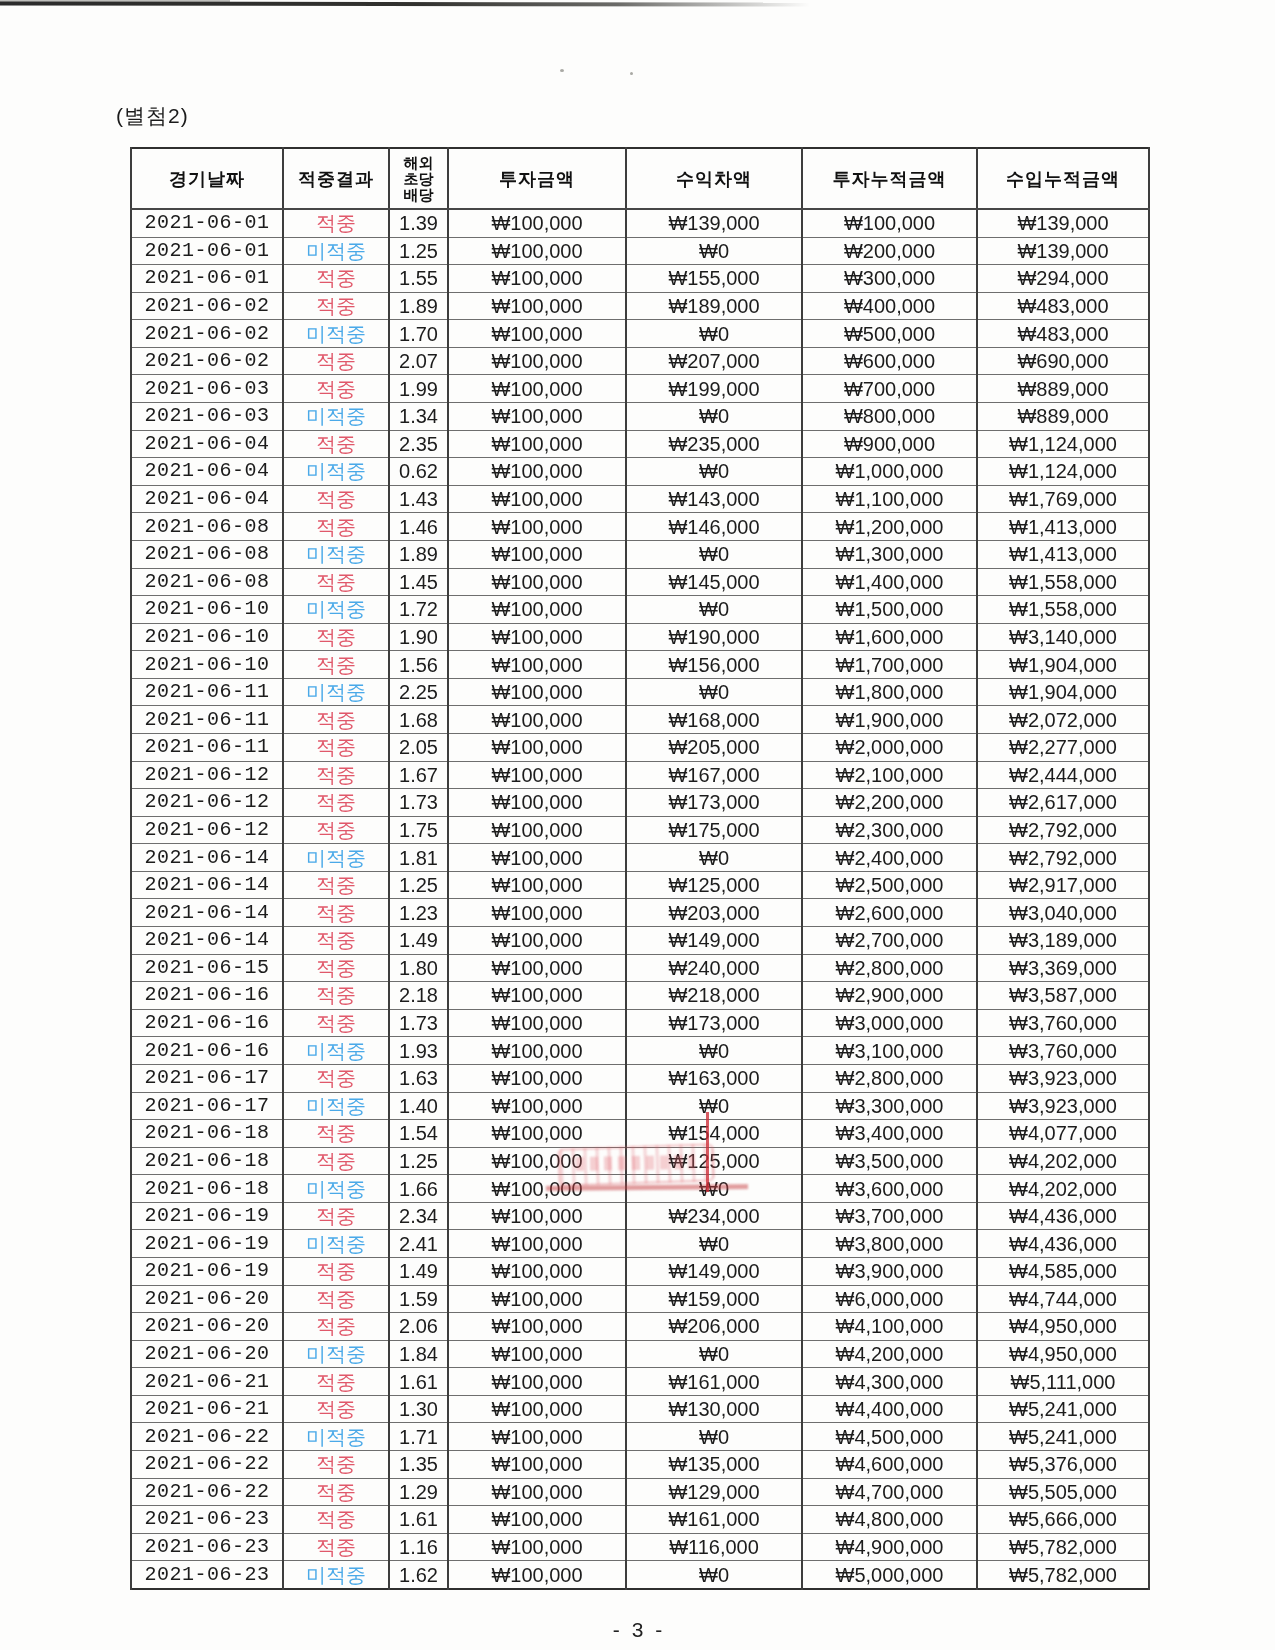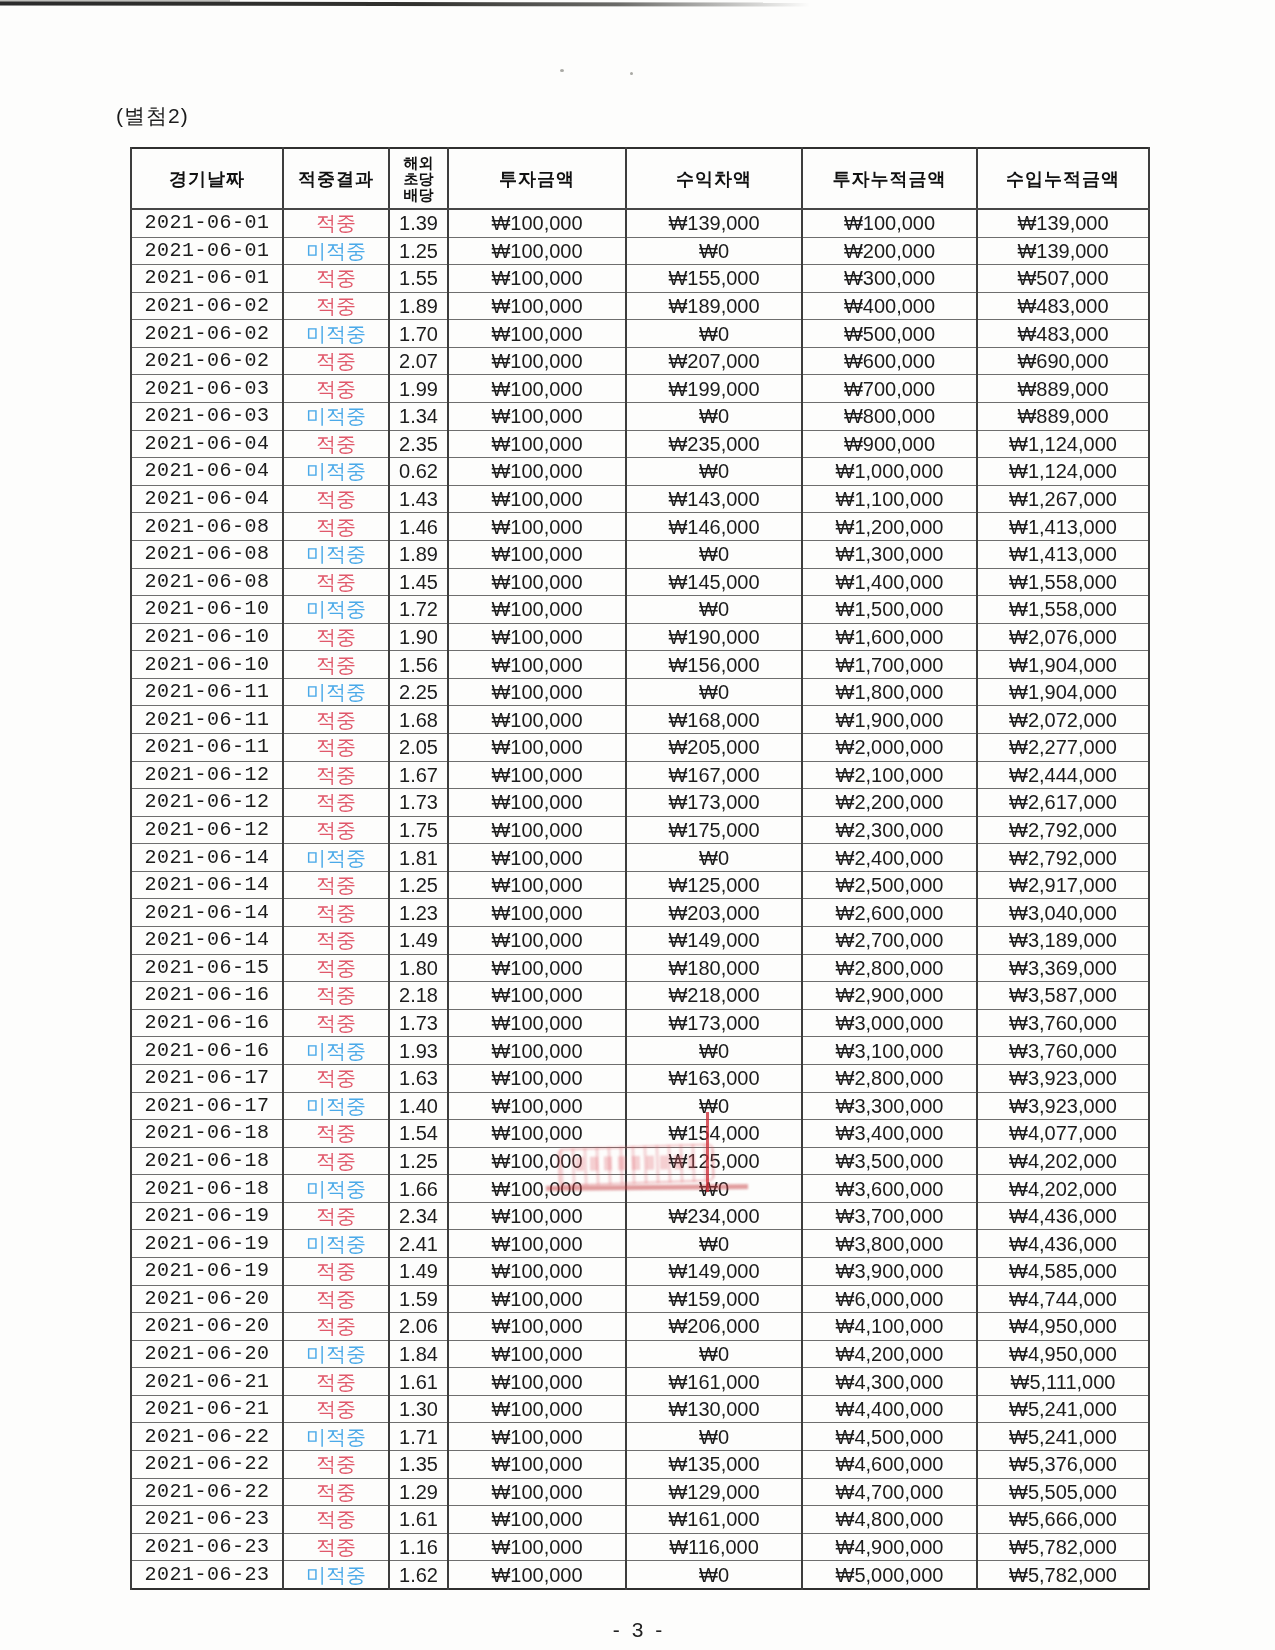--- a/index.html
+++ b/index.html
@@ -144,21 +144,21 @@
           <td class="col-cumulative-invest">₩200,000</td>
           <td class="col-cumulative-income">₩139,000</td>
         </tr>
         <tr>
           <td class="col-date">2021-06-01</td>
           <td class="col-result" style="color: rgb(224, 88, 106);">적중</td>
           <td class="col-overseas-odds">1.55</td>
           <td class="col-invest-amount">₩100,000</td>
           <td class="col-profit-diff">₩155,000</td>
           <td class="col-cumulative-invest">₩300,000</td>
-          <td class="col-cumulative-income">₩507,000</td>
+          <td class="col-cumulative-income">₩294,000</td>
         </tr>
         <tr>
           <td class="col-date">2021-06-02</td>
           <td class="col-result" style="color: rgb(224, 88, 106);">적중</td>
           <td class="col-overseas-odds">1.89</td>
           <td class="col-invest-amount">₩100,000</td>
           <td class="col-profit-diff">₩189,000</td>
           <td class="col-cumulative-invest">₩400,000</td>
           <td class="col-cumulative-income">₩483,000</td>
         </tr>
@@ -216,21 +216,21 @@
           <td class="col-cumulative-invest">₩1,000,000</td>
           <td class="col-cumulative-income">₩1,124,000</td>
         </tr>
         <tr>
           <td class="col-date">2021-06-04</td>
           <td class="col-result" style="color: rgb(224, 88, 106);">적중</td>
           <td class="col-overseas-odds">1.43</td>
           <td class="col-invest-amount">₩100,000</td>
           <td class="col-profit-diff">₩143,000</td>
           <td class="col-cumulative-invest">₩1,100,000</td>
-          <td class="col-cumulative-income">₩1,267,000</td>
+          <td class="col-cumulative-income">₩1,769,000</td>
         </tr>
         <tr>
           <td class="col-date">2021-06-08</td>
           <td class="col-result" style="color: rgb(224, 88, 106);">적중</td>
           <td class="col-overseas-odds">1.46</td>
           <td class="col-invest-amount">₩100,000</td>
           <td class="col-profit-diff">₩146,000</td>
           <td class="col-cumulative-invest">₩1,200,000</td>
           <td class="col-cumulative-income">₩1,413,000</td>
         </tr>
@@ -261,21 +261,21 @@
           <td class="col-cumulative-invest">₩1,500,000</td>
           <td class="col-cumulative-income">₩1,558,000</td>
         </tr>
         <tr>
           <td class="col-date">2021-06-10</td>
           <td class="col-result" style="color: rgb(224, 88, 106);">적중</td>
           <td class="col-overseas-odds">1.90</td>
           <td class="col-invest-amount">₩100,000</td>
           <td class="col-profit-diff">₩190,000</td>
           <td class="col-cumulative-invest">₩1,600,000</td>
-          <td class="col-cumulative-income">₩2,076,000</td>
+          <td class="col-cumulative-income">₩3,140,000</td>
         </tr>
         <tr>
           <td class="col-date">2021-06-10</td>
           <td class="col-result" style="color: rgb(224, 88, 106);">적중</td>
           <td class="col-overseas-odds">1.56</td>
           <td class="col-invest-amount">₩100,000</td>
           <td class="col-profit-diff">₩156,000</td>
           <td class="col-cumulative-invest">₩1,700,000</td>
           <td class="col-cumulative-income">₩1,904,000</td>
         </tr>
@@ -367,21 +367,21 @@
           <td class="col-invest-amount">₩100,000</td>
           <td class="col-profit-diff">₩149,000</td>
           <td class="col-cumulative-invest">₩2,700,000</td>
           <td class="col-cumulative-income">₩3,189,000</td>
         </tr>
         <tr>
           <td class="col-date">2021-06-15</td>
           <td class="col-result" style="color: rgb(224, 88, 106);">적중</td>
           <td class="col-overseas-odds">1.80</td>
           <td class="col-invest-amount">₩100,000</td>
-          <td class="col-profit-diff">₩180,000</td>
+          <td class="col-profit-diff">₩240,000</td>
           <td class="col-cumulative-invest">₩2,800,000</td>
           <td class="col-cumulative-income">₩3,369,000</td>
         </tr>
         <tr>
           <td class="col-date">2021-06-16</td>
           <td class="col-result" style="color: rgb(224, 88, 106);">적중</td>
           <td class="col-overseas-odds">2.18</td>
           <td class="col-invest-amount">₩100,000</td>
           <td class="col-profit-diff">₩218,000</td>
           <td class="col-cumulative-invest">₩2,900,000</td>

